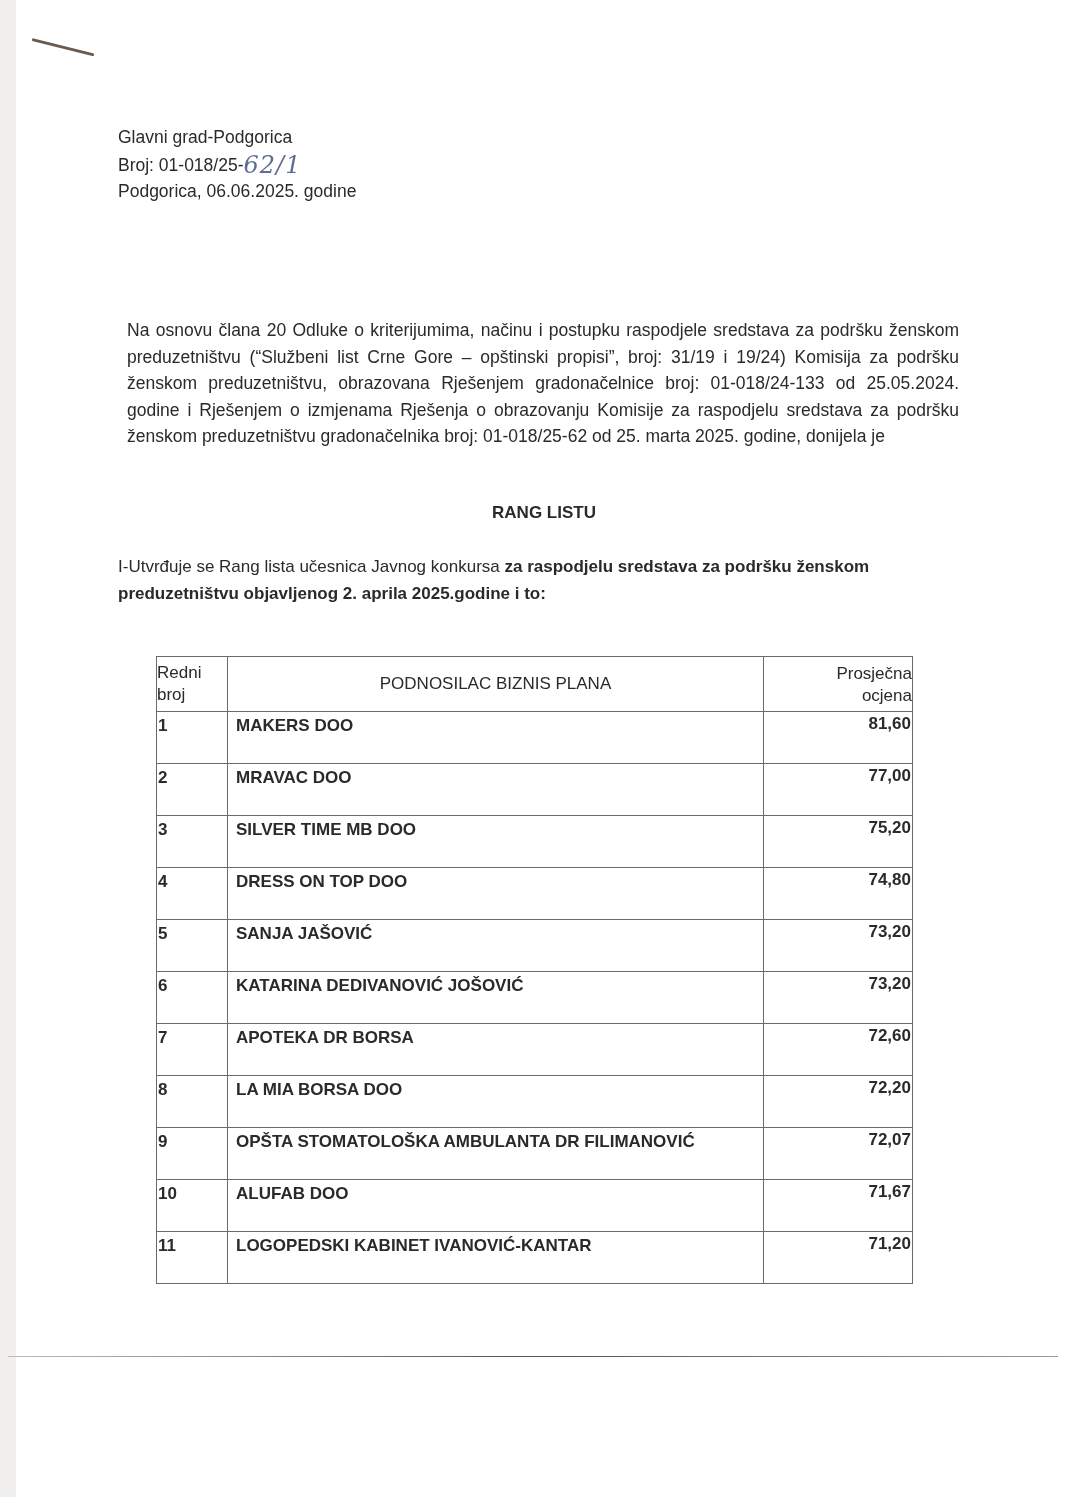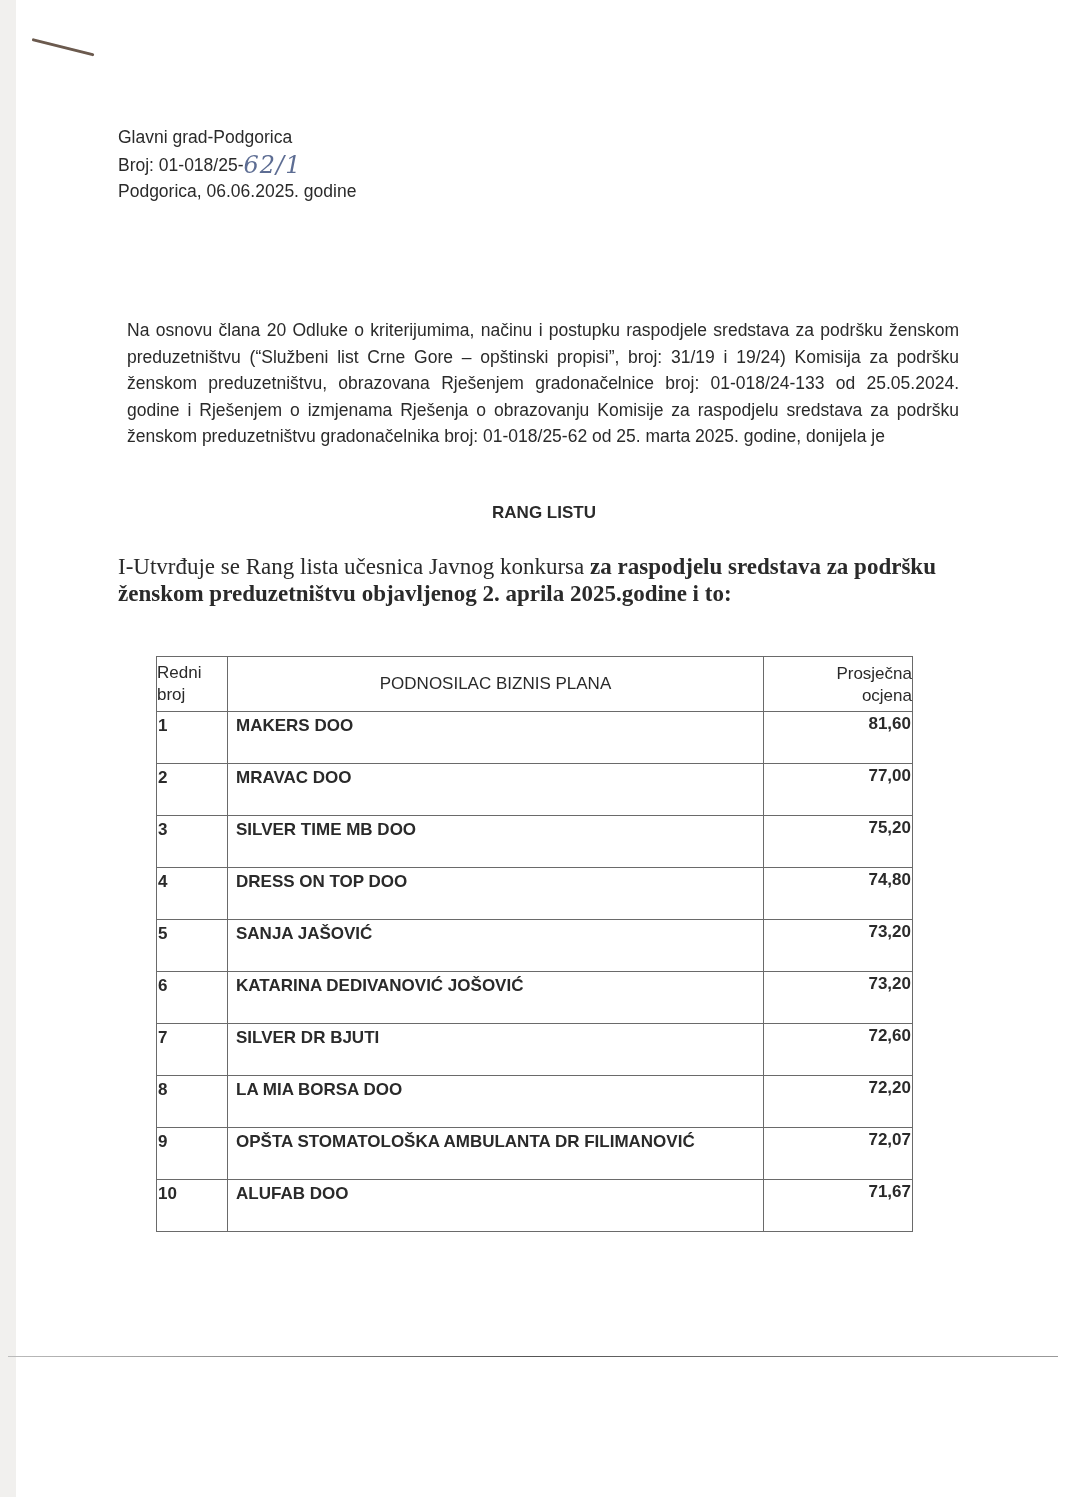--- a/index.html
+++ b/index.html
@@ -31,21 +31,21 @@
     .preamble {
       position: absolute; left: 118px; top: 317px; width: 832px;
       font-size: 17.5px; line-height: 26.5px; text-align: justify; margin-left: 9px;
     }
     .rang-title {
       position: absolute; left: 0; width: 1088px; top: 503px;
       text-align: center; font-weight: bold; font-size: 17px;
     }
     .intro {
       position: absolute; left: 118px; top: 553px; width: 840px;
-      font-size: 23px; line-height: 27px; font-family: Liberation Serif, serif;
+      font-size: 17px; line-height: 27px;
     }
     .intro .bold { font-weight: bold; }
     table.rank {
       position: absolute; left: 156px; top: 656px; width: 757px;
       border-collapse: collapse; font-size: 17px;
     }
     table.rank th, table.rank td { border: 1.5px solid #6a6a6a; }
     table.rank th { font-weight: normal; height: 52px; padding: 0; line-height: 22px; }
     table.rank td { height: 46px; vertical-align: top; padding-top: 4px; }
     .col-num { width: 68px; text-align: left; font-weight: bold; }
@@ -120,34 +120,39 @@
         <td class="col-name">SANJA JAŠOVIĆ</td>
         <td class="col-score">73,20</td>
       </tr>
       <tr>
         <td class="col-num">6</td>
         <td class="col-name">KATARINA DEDIVANOVIĆ JOŠOVIĆ</td>
         <td class="col-score">73,20</td>
       </tr>
       <tr>
         <td class="col-num">7</td>
-        <td class="col-name">SILVER DR BJUTI</td>
+        <td class="col-name">APOTEKA DR BORSA</td>
         <td class="col-score">72,60</td>
       </tr>
       <tr>
         <td class="col-num">8</td>
         <td class="col-name">LA MIA BORSA DOO</td>
         <td class="col-score">72,20</td>
       </tr>
       <tr>
         <td class="col-num">9</td>
         <td class="col-name">OPŠTA STOMATOLOŠKA AMBULANTA DR FILIMANOVIĆ</td>
         <td class="col-score">72,07</td>
       </tr>
       <tr>
         <td class="col-num">10</td>
         <td class="col-name">ALUFAB DOO</td>
         <td class="col-score">71,67</td>
       </tr>
+      <tr>
+        <td class="col-num">11</td>
+        <td class="col-name">LOGOPEDSKI KABINET IVANOVIĆ-KANTAR</td>
+        <td class="col-score">71,20</td>
+      </tr>
     </tbody>
 </table>
 
 <div class="footer-line"></div>
 
 </body></html>

